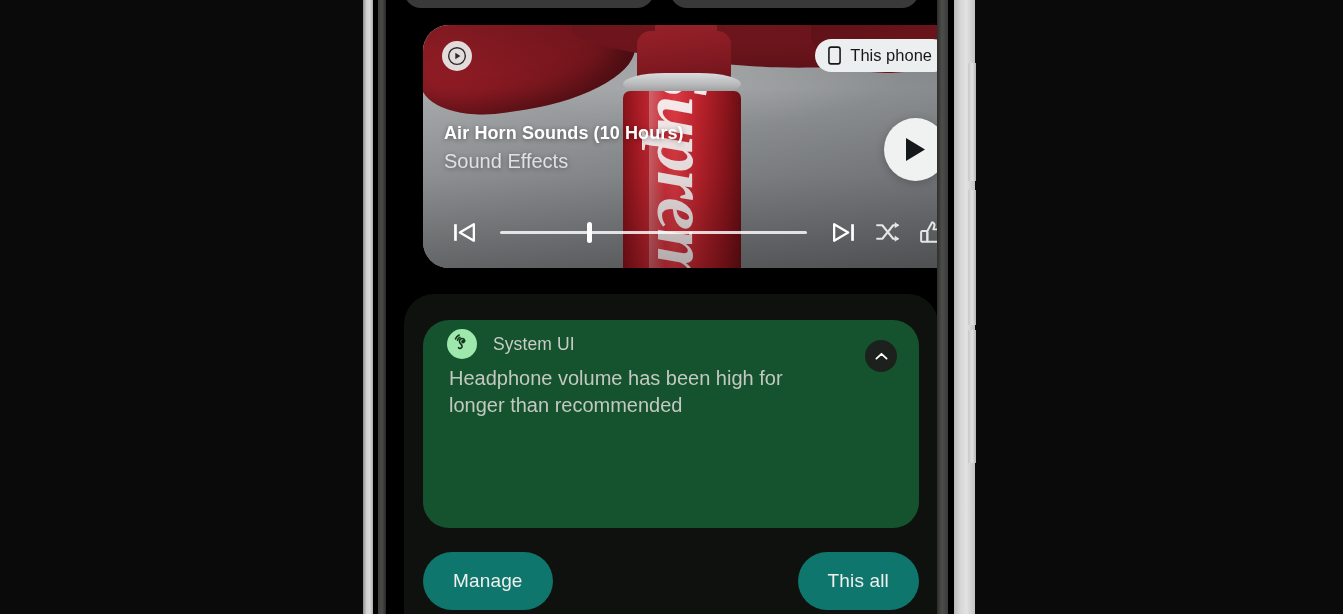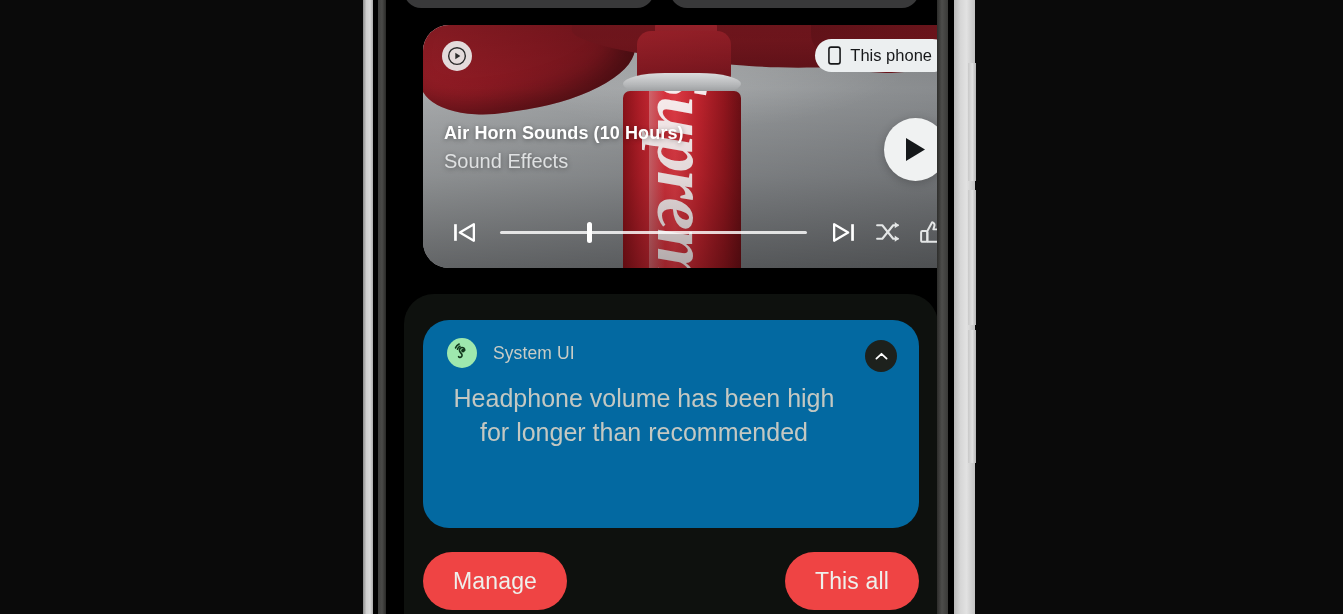--- a/index.html
+++ b/index.html
@@ -311,23 +311,22 @@
     background: #0e110e;
     border-radius: 30px 30px 0 0;
   }
 
   .notif-card {
     position: absolute;
     left: 19px; top: 26px;
     width: 496px;
     min-height: 208px;
     border-radius: 26px;
-    background: #0369a1;
-    padding: 18px 24px 26px 24px;
-    text-align: center;
+    background: #14532d;
+    padding: 9px 24px 26px 24px;
   }
 
   .notif-head {
     display: flex;
     align-items: center;
     height: 30px;
   }
   .notif-appicon {
     width: 30px; height: 30px;
     border-radius: 50%;
@@ -352,44 +351,44 @@
 
   .notif-title {
     margin-top: 20px;
     margin-left: 2px;
     font-size: 22.5px;
     font-weight: 700;
     color: #f2f4f1;
     letter-spacing: 0.05px;
   }
   .notif-body {
-    margin-top: 13px;
+    margin-top: 6px;
     margin-left: 2px;
     width: 390px;
-    font-size: 25px;
+    font-size: 20px;
     line-height: 1.36;
     color: #c4c8c2;
   }
 
   .shade-actions {
     position: absolute;
     left: 19px; right: 19px;
     top: 258px;
     display: flex;
     justify-content: space-between;
   }
   .pill-btn {
     height: 58px;
     padding: 0 30px;
     border-radius: 29px;
-    background: #ef4444;
+    background: #0f766e;
     border: none;
     color: #eef0ec;
     font-family: "Liberation Sans", sans-serif;
-    font-size: 23px;
+    font-size: 19px;
     letter-spacing: 0.15px;
     display: flex; align-items: center; justify-content: center;
     cursor: pointer;
   }
 
   svg { display: block; }
 </style>
 </head>
 <body>
 

